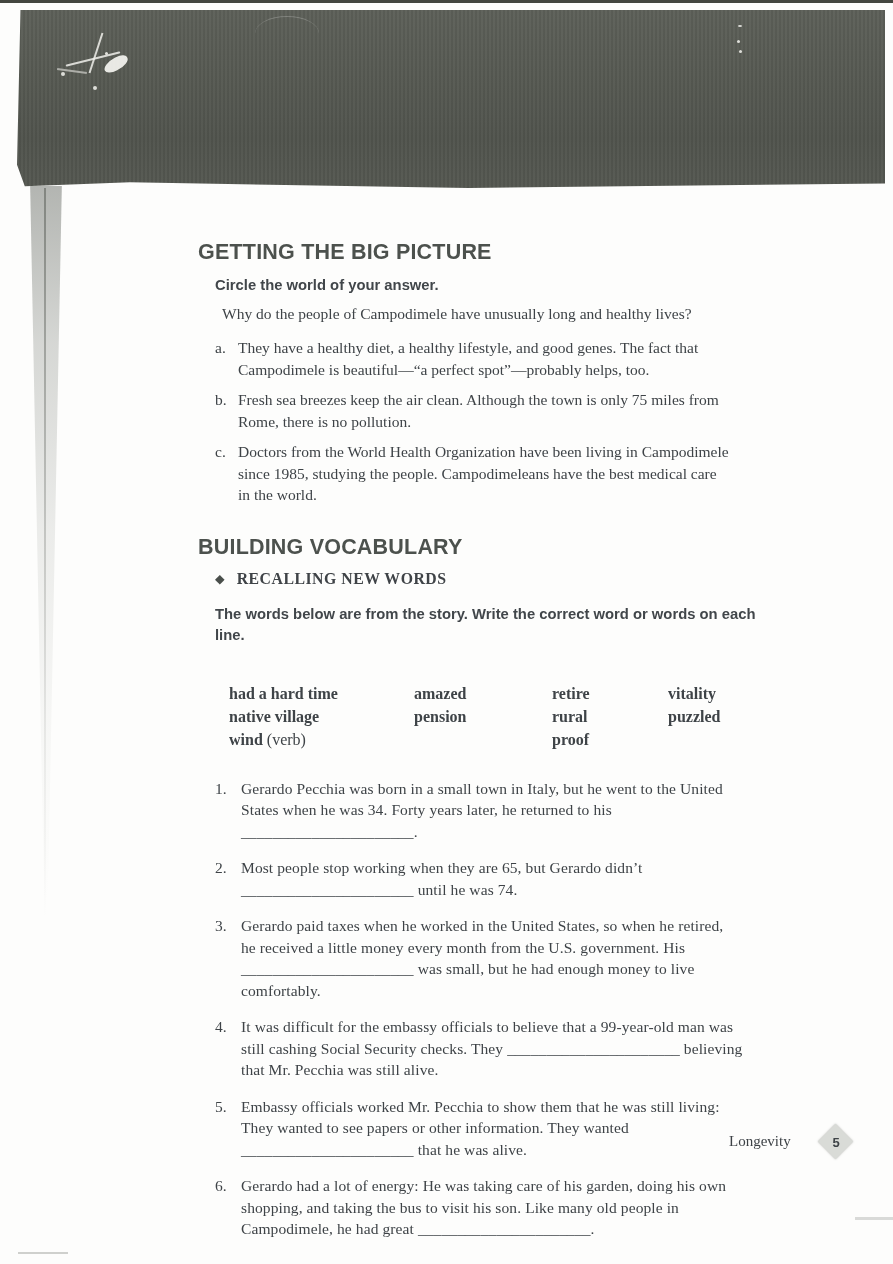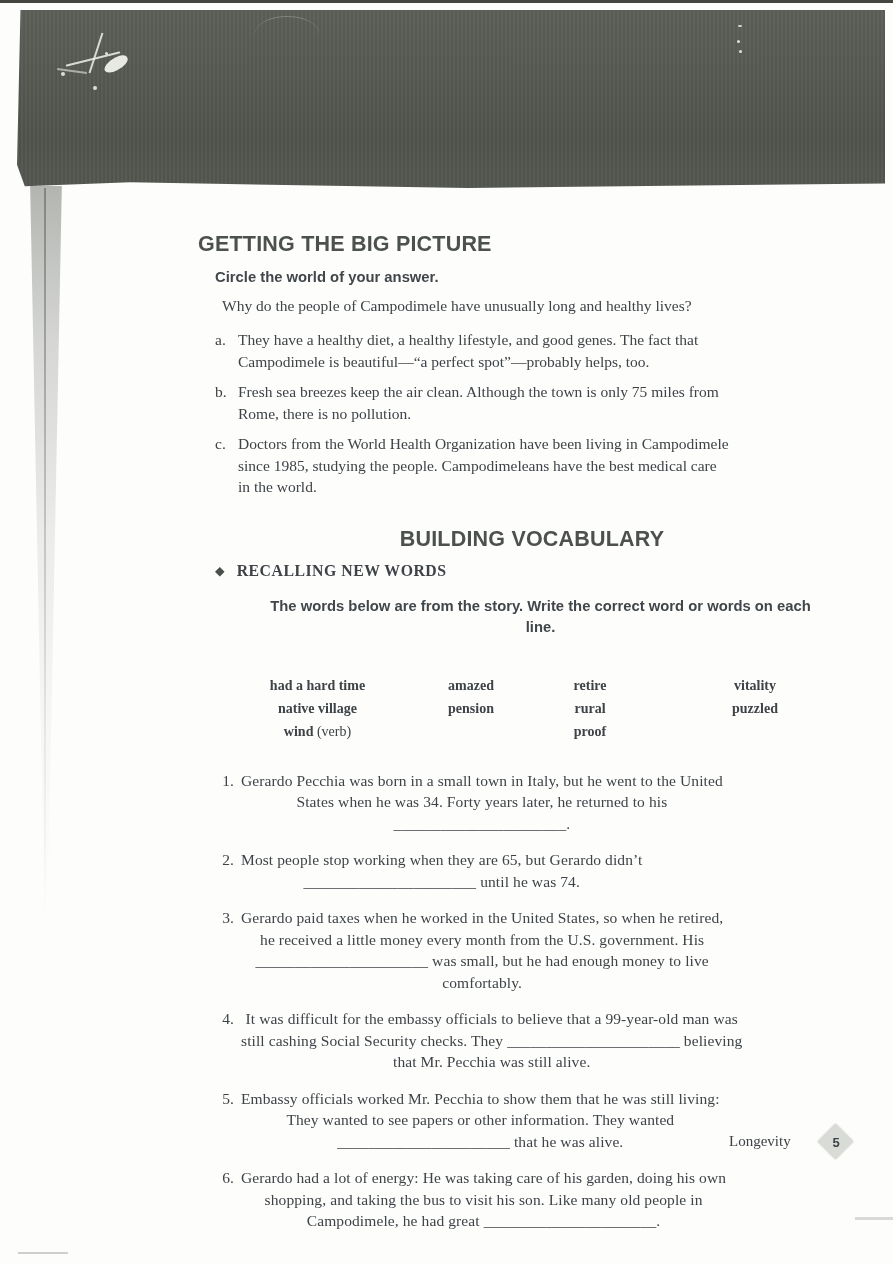--- a/index.html
+++ b/index.html
@@ -56,45 +56,45 @@
     background:linear-gradient(180deg,
       rgba(104,108,102,0.65) 0%,
       rgba(130,133,128,0.40) 45%,
       rgba(160,162,158,0.18) 75%,
       rgba(180,180,178,0) 100%);
   }
   .artifact-bl { position:absolute; left:18px; top:1252px; width:50px; height:2px; background:rgba(150,153,148,0.45); }
   .artifact-br { position:absolute; left:855px; top:1217px; width:38px; height:3px; background:rgba(168,170,166,0.42); }
 
   
-  .content { position:absolute; left:198px; top:232px; width:668px; }
+  .content { position:absolute; left:198px; top:240px; width:668px; }
   .section-title {
     font-family:"Liberation Sans", sans-serif;
     font-weight:bold; font-size:21.5px; letter-spacing:0.2px;
     color:#4c514d; margin:0 0 10px 0;
   }
   .bold-sans {
     font-family:"Liberation Sans", sans-serif;
     font-weight:bold; font-size:14.8px; color:#41464a;
   }
   .instruction { margin:0 0 10px 17px; line-height:20px; }
   .question { font-size:15.5px; margin:0 0 14px 24px; white-space:nowrap; }
   .option { display:flex; margin:0 0 9px 17px; }
   .opt-letter { flex:none; width:23px; font-size:15.5px; line-height:21.5px; }
   .line { display:block; white-space:nowrap; font-size:15.5px; line-height:21.5px; }
-  .section-2 { margin-top:29px;text-align:center; }
+  .section-2 { margin-top:29px; }
   .subsection { display:flex; align-items:baseline; margin:0 0 16px 17px; }
   .diamond-bullet { color:#4a4f4b; font-size:12.5px; margin-right:12px; position:relative; top:-1px; }
   .subsection-title { font-weight:bold; font-size:15.8px; letter-spacing:0.5px; color:#3f4347; }
   .vocab-instruction { margin:0 0 36px 17px; }
   .vocab-instruction .iline { display:block; font-family:"Liberation Sans", sans-serif; font-weight:bold; font-size:14.8px; color:#41464a; line-height:21px; }
   .word-bank {
     display:grid; grid-template-columns:177px 130px 108px auto;
     margin:0 0 27px 31px;
-    font-weight:bold; font-size:14px; line-height:23px;
+    font-weight:bold; font-size:16px; line-height:23px;gap:8px;
   }
   .wb-col .wb-row { display:block; white-space:nowrap; }
   .wb-note { font-weight:normal; }
   .exercise { display:flex; margin:0 0 15px 17px; }
   .ex-num { flex:none; width:26px; font-size:15.5px; line-height:21.5px; }
   .ex-lines .line { letter-spacing:0.1px; }
 
   
   .footer { position:absolute; left:0; top:1124px; width:893px; height:40px; }
   .chapter-label { position:absolute; left:729px; top:9px; font-size:15px; color:#3d4246; }

